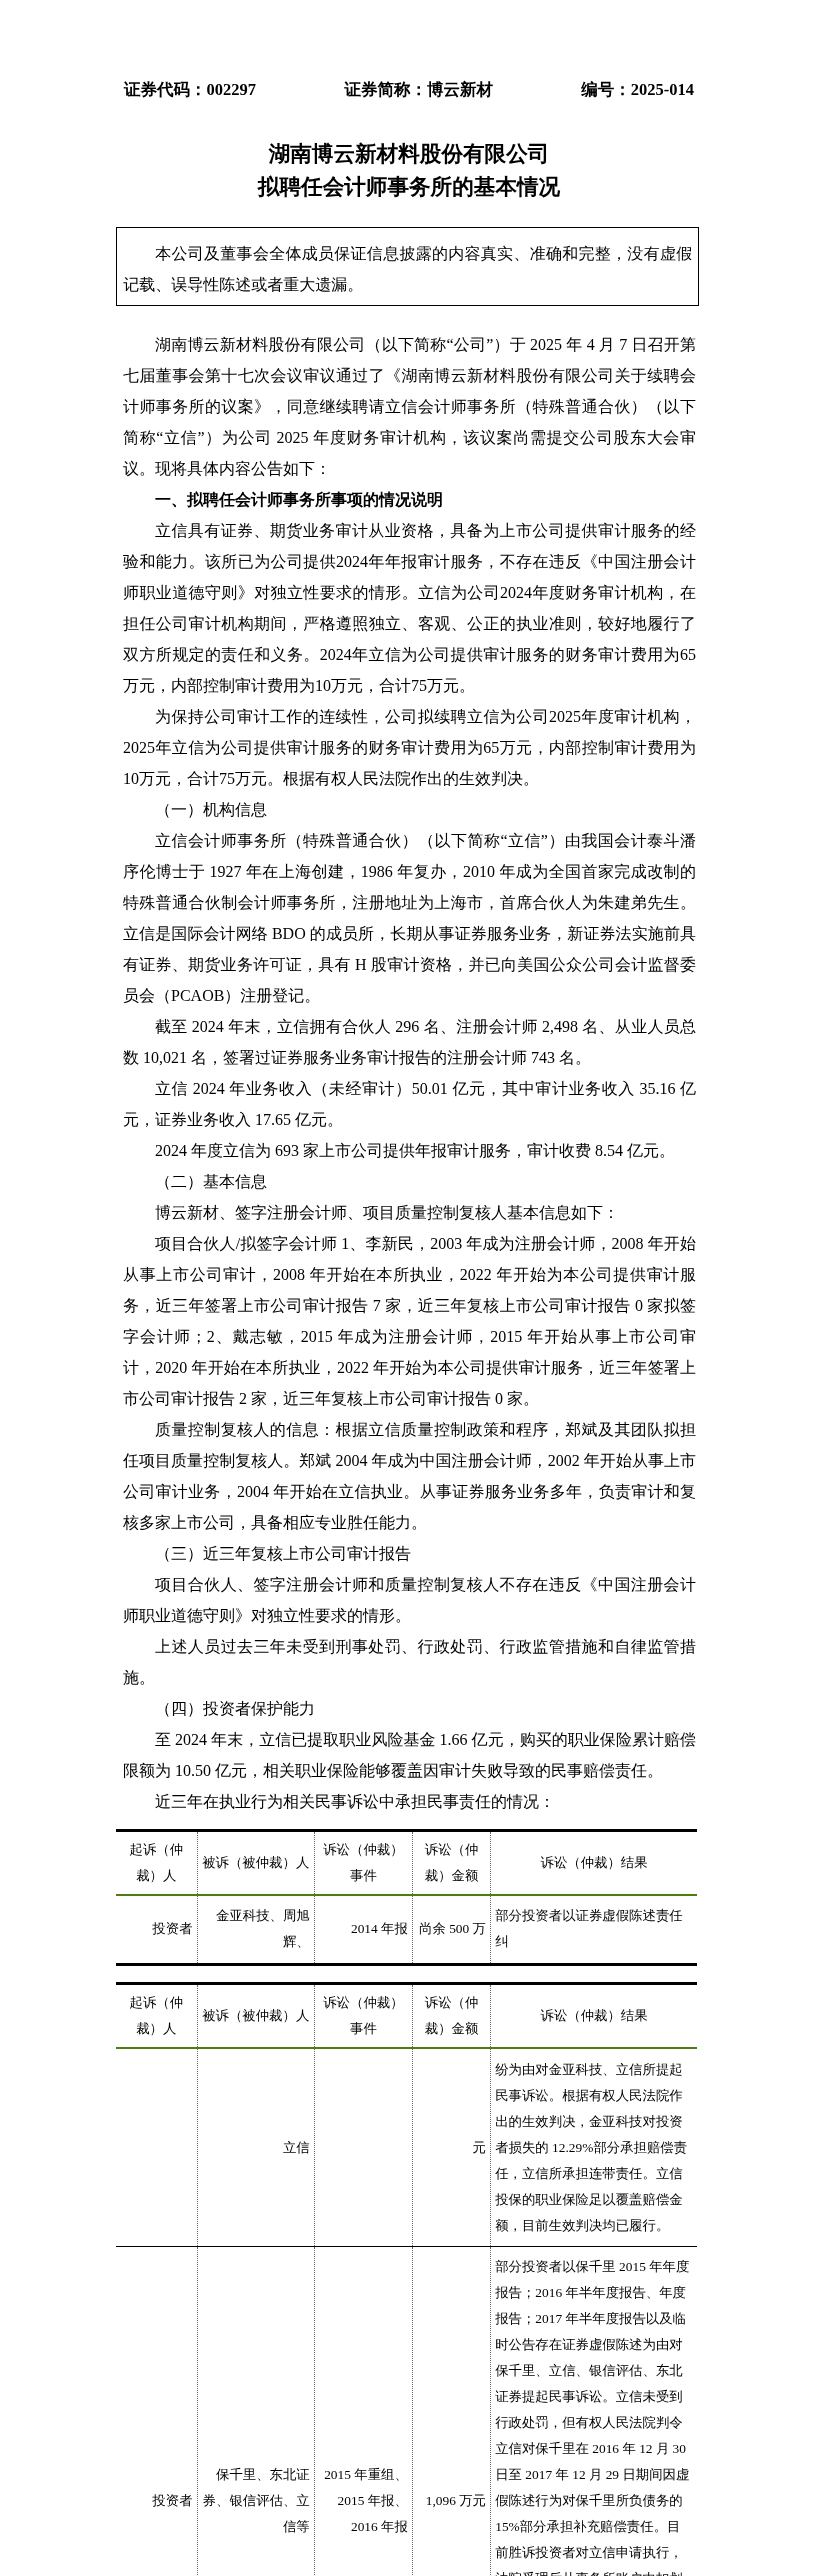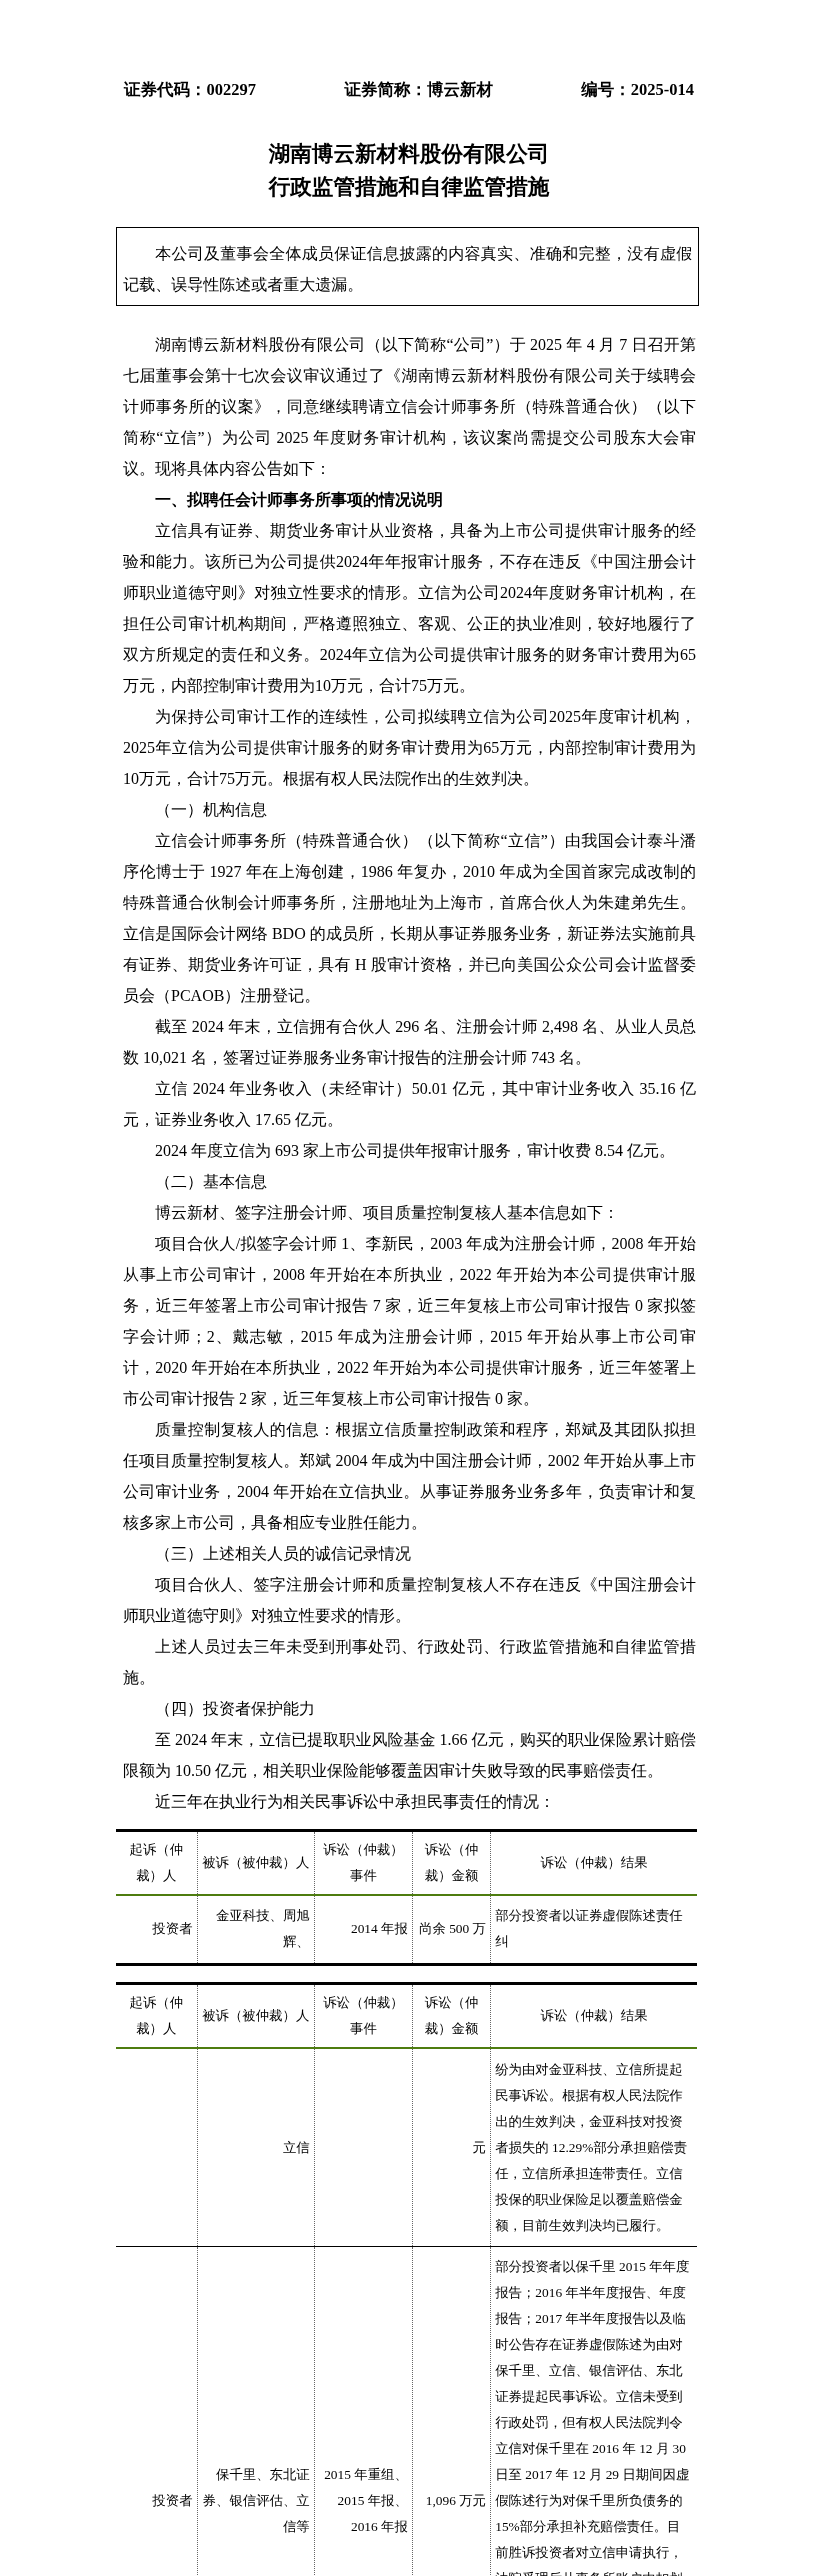--- a/index.html
+++ b/index.html
@@ -89,41 +89,41 @@
 
 <div class="page">
 
   <div class="doc-header">
     <span>证券代码：002297</span>
     <span>证券简称：博云新材</span>
     <span>编号：2025-014</span>
   </div>
 
   <h1 class="title first">湖南博云新材料股份有限公司</h1>
-  <h1 class="title">行政监管措施和自律监管措施</h1>
+  <h1 class="title">拟聘任会计师事务所的基本情况</h1>
 
   <div class="notice-box">
     <p class="para">本公司及董事会全体成员保证信息披露的内容真实、准确和完整，没有虚假记载、误导性陈述或者重大遗漏。</p>
   </div>
 
   <div class="content top">
     <p class="para">湖南博云新材料股份有限公司（以下简称“公司”）于 2025 年 4 月 7 日召开第七届董事会第十七次会议审议通过了《湖南博云新材料股份有限公司关于续聘会计师事务所的议案》，同意继续聘请立信会计师事务所（特殊普通合伙）（以下简称“立信”）为公司 2025 年度财务审计机构，该议案尚需提交公司股东大会审议。现将具体内容公告如下：</p>
     <p class="para h">一、拟聘任会计师事务所事项的情况说明</p>
     <p class="para">立信具有证券、期货业务审计从业资格，具备为上市公司提供审计服务的经验和能力。该所已为公司提供2024年年报审计服务，不存在违反《中国注册会计师职业道德守则》对独立性要求的情形。立信为公司2024年度财务审计机构，在担任公司审计机构期间，严格遵照独立、客观、公正的执业准则，较好地履行了双方所规定的责任和义务。2024年立信为公司提供审计服务的财务审计费用为65万元，内部控制审计费用为10万元，合计75万元。</p>
     <p class="para">为保持公司审计工作的连续性，公司拟续聘立信为公司2025年度审计机构，2025年立信为公司提供审计服务的财务审计费用为65万元，内部控制审计费用为10万元，合计75万元。根据有权人民法院作出的生效判决。</p>
     <p class="para">（一）机构信息</p>
     <p class="para">立信会计师事务所（特殊普通合伙）（以下简称“立信”）由我国会计泰斗潘序伦博士于 1927 年在上海创建，1986 年复办，2010 年成为全国首家完成改制的特殊普通合伙制会计师事务所，注册地址为上海市，首席合伙人为朱建弟先生。立信是国际会计网络 BDO 的成员所，长期从事证券服务业务，新证券法实施前具有证券、期货业务许可证，具有 H 股审计资格，并已向美国公众公司会计监督委员会（PCAOB）注册登记。</p>
     <p class="para">截至 2024 年末，立信拥有合伙人 296 名、注册会计师 2,498 名、从业人员总数 10,021 名，签署过证券服务业务审计报告的注册会计师 743 名。</p>
     <p class="para">立信 2024 年业务收入（未经审计）50.01 亿元，其中审计业务收入 35.16 亿元，证券业务收入 17.65 亿元。</p>
     <p class="para">2024 年度立信为 693 家上市公司提供年报审计服务，审计收费 8.54 亿元。</p>
     <p class="para">（二）基本信息</p>
     <p class="para">博云新材、签字注册会计师、项目质量控制复核人基本信息如下：</p>
     <p class="para">项目合伙人/拟签字会计师 1、李新民，2003 年成为注册会计师，2008 年开始从事上市公司审计，2008 年开始在本所执业，2022 年开始为本公司提供审计服务，近三年签署上市公司审计报告 7 家，近三年复核上市公司审计报告 0 家拟签字会计师；2、戴志敏，2015 年成为注册会计师，2015 年开始从事上市公司审计，2020 年开始在本所执业，2022 年开始为本公司提供审计服务，近三年签署上市公司审计报告 2 家，近三年复核上市公司审计报告 0 家。</p>
     <p class="para">质量控制复核人的信息：根据立信质量控制政策和程序，郑斌及其团队拟担任项目质量控制复核人。郑斌 2004 年成为中国注册会计师，2002 年开始从事上市公司审计业务，2004 年开始在立信执业。从事证券服务业务多年，负责审计和复核多家上市公司，具备相应专业胜任能力。</p>
-    <p class="para">（三）上述相关人员的诚信记录情况</p>
+    <p class="para">（三）近三年复核上市公司审计报告</p>
     <p class="para">项目合伙人、签字注册会计师和质量控制复核人不存在违反《中国注册会计师职业道德守则》对独立性要求的情形。</p>
     <p class="para">上述人员过去三年未受到刑事处罚、行政处罚、行政监管措施和自律监管措施。</p>
     <p class="para">（四）投资者保护能力</p>
     <p class="para">至 2024 年末，立信已提取职业风险基金 1.66 亿元，购买的职业保险累计赔偿限额为 10.50 亿元，相关职业保险能够覆盖因审计失败导致的民事赔偿责任。</p>
     <p class="para">近三年在执业行为相关民事诉讼中承担民事责任的情况：</p>
   </div>
 
   <table class="tbl tbl-a">
     <colgroup>
         <col class="c1">

